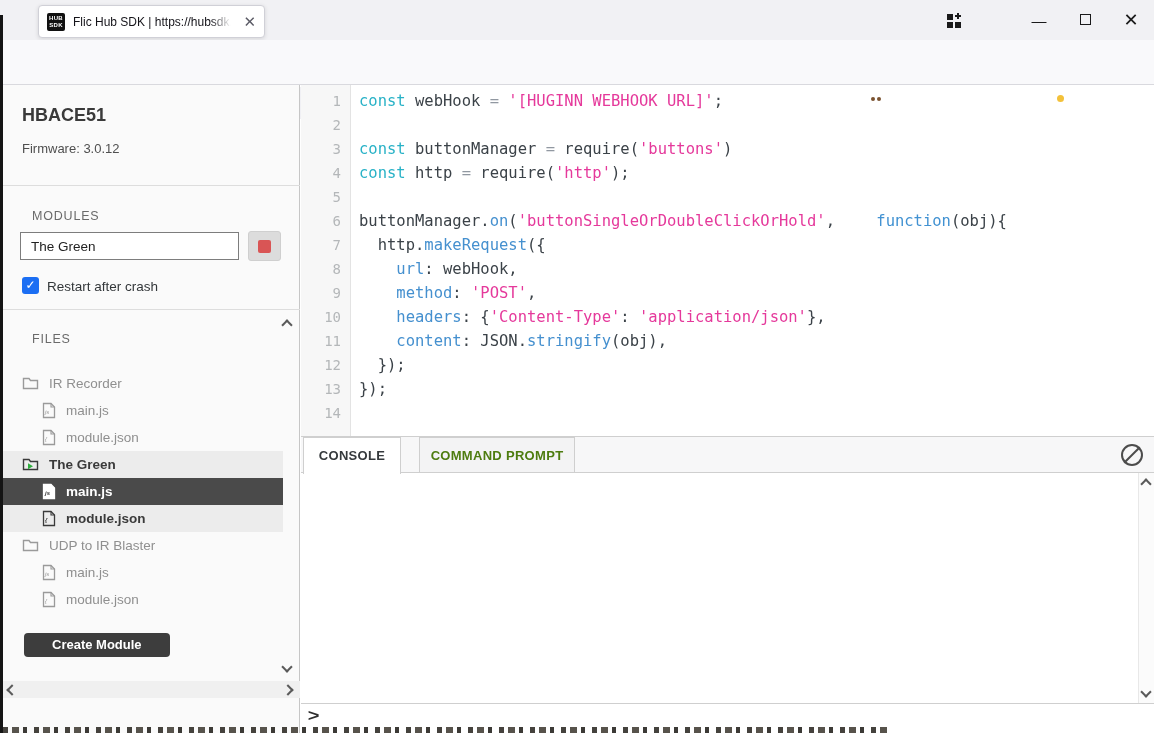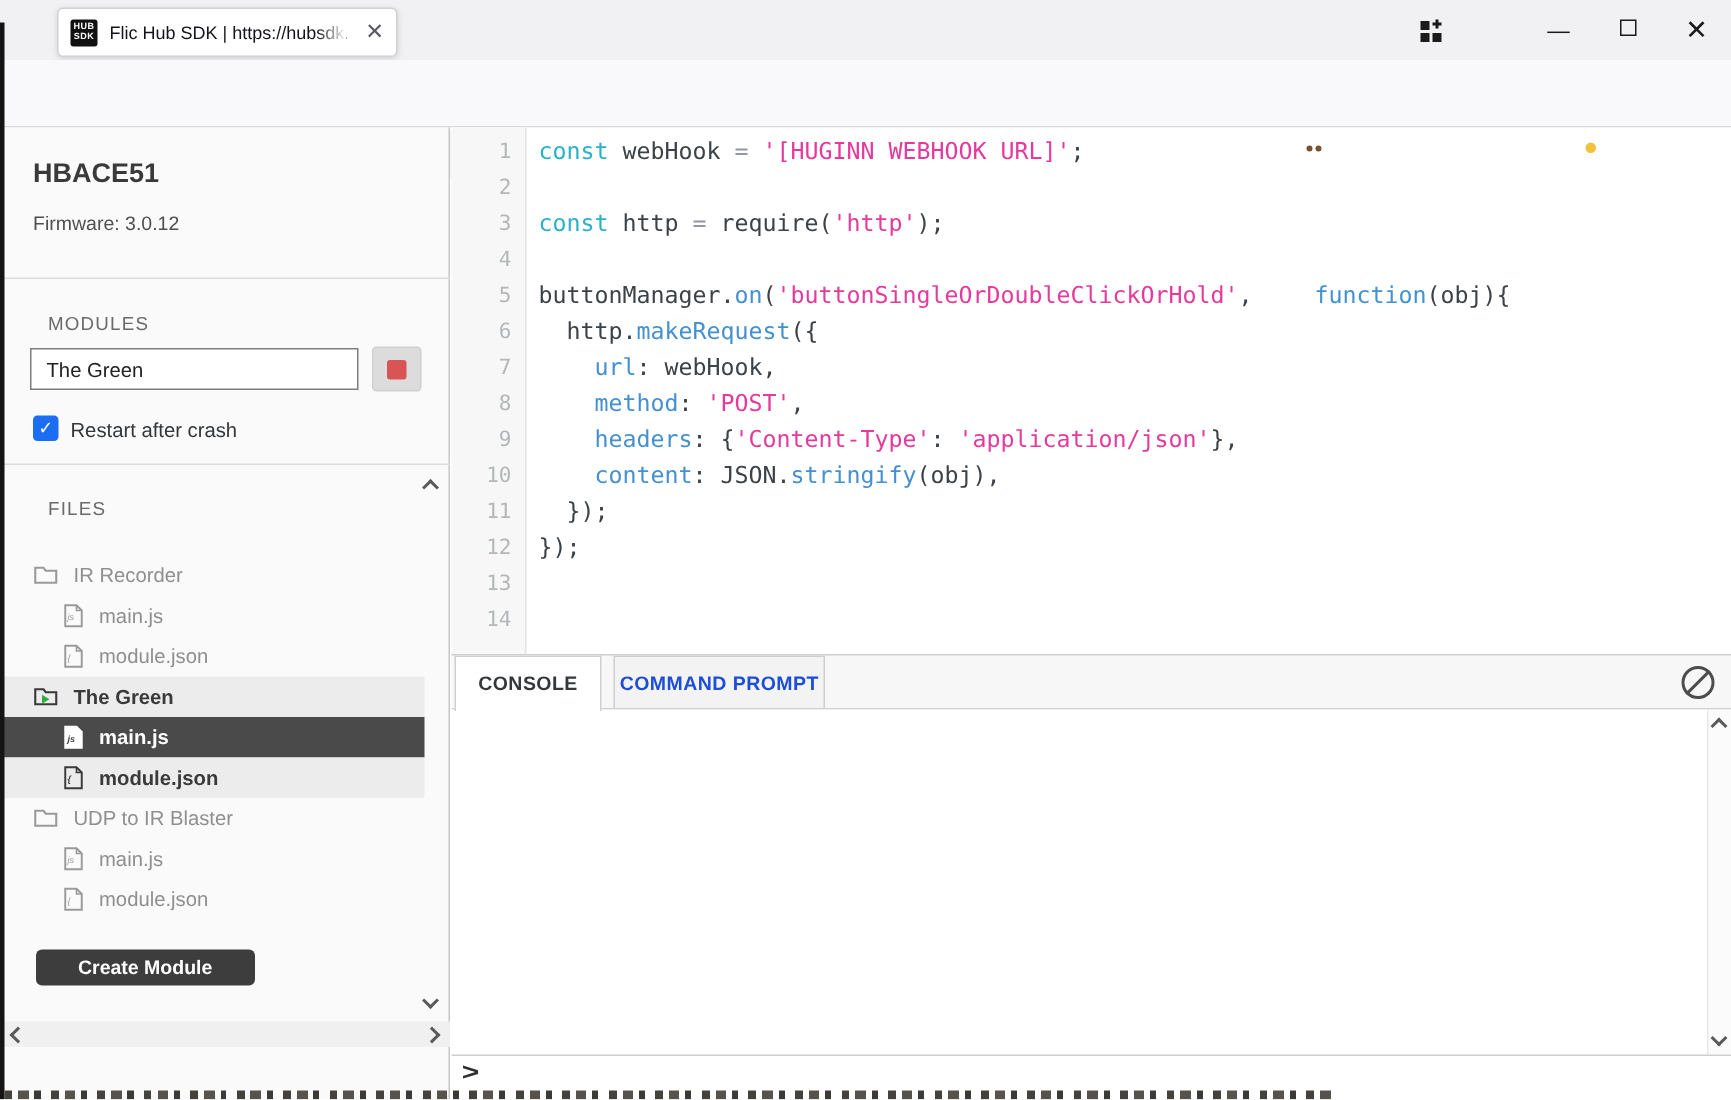--- a/index.html
+++ b/index.html
@@ -124,21 +124,21 @@
   .tok-t { color:var(--text-dark, #3b4248);margin-top:23px; }
 
   
   .console-panel { position:absolute; left:301px; top:436px; width:853px; height:297px; background:#fff; }
   .ctabbar { position:absolute; left:0; top:0; width:853px; height:37px; background:#f7f7f8;
              border-top:1px solid #cfcfcf; border-bottom:1px solid #cfcfcf; }
   .ctab { position:absolute; top:0; height:36px; text-align:center; line-height:35px; font-size:13px;
           font-weight:bold; letter-spacing:.3px; }
   .ctab.active { left:2px; width:98px; background:#fff; border:1px solid #cfcfcf; border-bottom:none;
                  height:37px; color:#35393c; z-index:2; }
-  .ctab.inactive { left:108px; width:141px; background:#f3f3f4; border:1px solid #cfcfcf; color:#1d4ed8; }
+  .ctab.inactive { left:118px; width:156px; background:#f3f3f4; border:1px solid #cfcfcf; color:#4d7c0f; }
   .clear-btn { position:absolute; right:11px; top:7px; width:22px; height:22px; border:2px solid #4c4c4c;
                border-radius:50%; }
   .clear-btn::after { content:''; position:absolute; left:8px; top:-2px; width:2px; height:22px;
                background:#4c4c4c; transform:rotate(45deg); }
   .console-out { position:absolute; left:0; top:37px; right:16px; bottom:30px; background:#fff; }
   .cscroll { position:absolute; right:0; top:37px; width:16px; bottom:30px; background:#fbfbfb;
              border-left:1px solid #e8e8e8; }
   .cscroll .chev { position:absolute; left:3px; }
   .console-input { position:absolute; left:0; bottom:6px; width:853px; height:24px; border-top:1px solid #cfcfcf;
                    display:flex; align-items:center; padding-left:8px; }
@@ -406,20 +406,21 @@
         <div>9</div>
         <div>10</div>
         <div>11</div>
         <div>12</div>
         <div>13</div>
         <div>14</div>
       </div>
     <div class="code" id="code">
         <div class="code-line"><span class="tok-k">const</span><span class="tok-t"> webHook </span><span class="tok-o">=</span><span class="tok-t"> </span><span class="tok-s">'[HUGINN WEBHOOK URL]'</span><span class="tok-t">;</span></div>
         <div class="code-line"></div>
+        <div class="code-line"><span class="tok-k">const</span><span class="tok-t"> buttonManager </span><span class="tok-o">=</span><span class="tok-t"> require(</span><span class="tok-s">'buttons'</span><span class="tok-t">)</span></div>
         <div class="code-line"><span class="tok-k">const</span><span class="tok-t"> http </span><span class="tok-o">=</span><span class="tok-t"> require(</span><span class="tok-s">'http'</span><span class="tok-t">);</span></div>
         <div class="code-line"></div>
         <div class="code-line"><span class="tok-t">buttonManager.</span><span class="tok-p">on</span><span class="tok-t">(</span><span class="tok-s">'buttonSingleOrDoubleClickOrHold'</span><span class="tok-t">, </span><span class="tok-f">function</span><span class="tok-t">(obj){</span></div>
         <div class="code-line"><span class="tok-t">  http.</span><span class="tok-p">makeRequest</span><span class="tok-t">({</span></div>
         <div class="code-line"><span class="tok-t">    </span><span class="tok-p">url</span><span class="tok-t">: webHook,</span></div>
         <div class="code-line"><span class="tok-t">    </span><span class="tok-p">method</span><span class="tok-t">: </span><span class="tok-s">'POST'</span><span class="tok-t">,</span></div>
         <div class="code-line"><span class="tok-t">    </span><span class="tok-p">headers</span><span class="tok-t">: {</span><span class="tok-s">'Content-Type'</span><span class="tok-t">: </span><span class="tok-s">'application/json'</span><span class="tok-t">},</span></div>
         <div class="code-line"><span class="tok-t">    </span><span class="tok-p">content</span><span class="tok-t">: JSON.</span><span class="tok-p">stringify</span><span class="tok-t">(obj),</span></div>
         <div class="code-line"><span class="tok-t">  });</span></div>
         <div class="code-line"><span class="tok-t">});</span></div>

